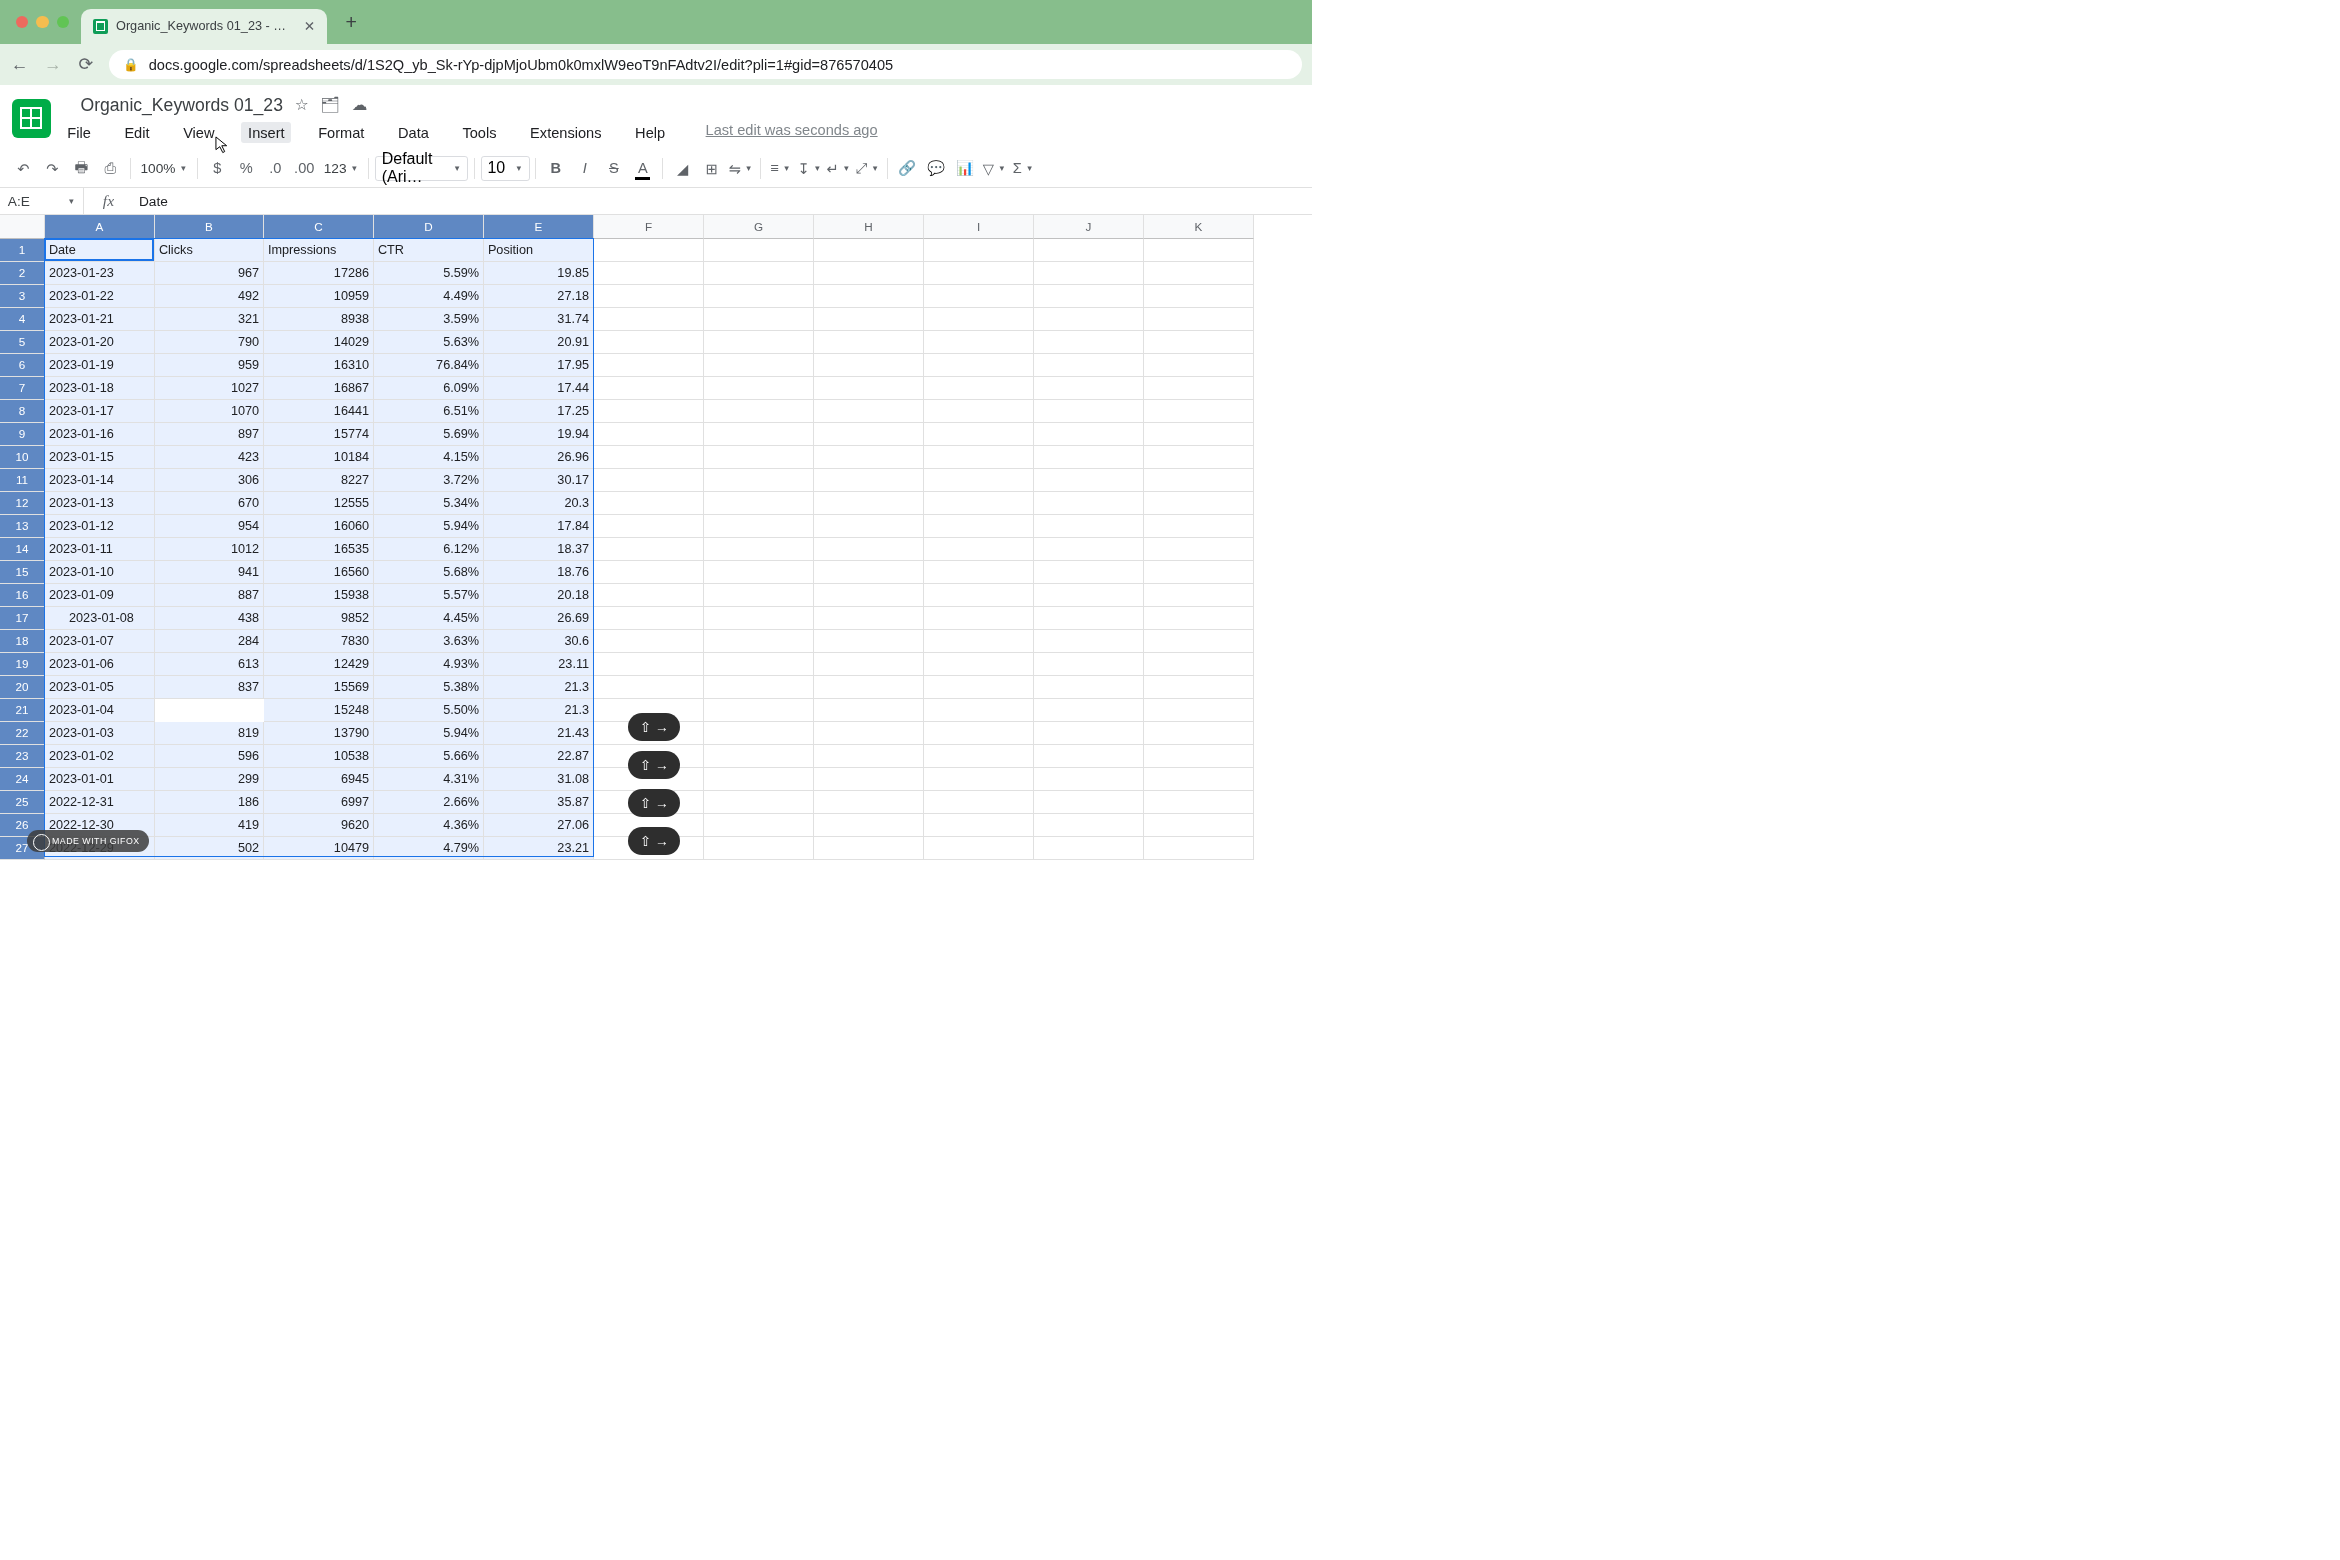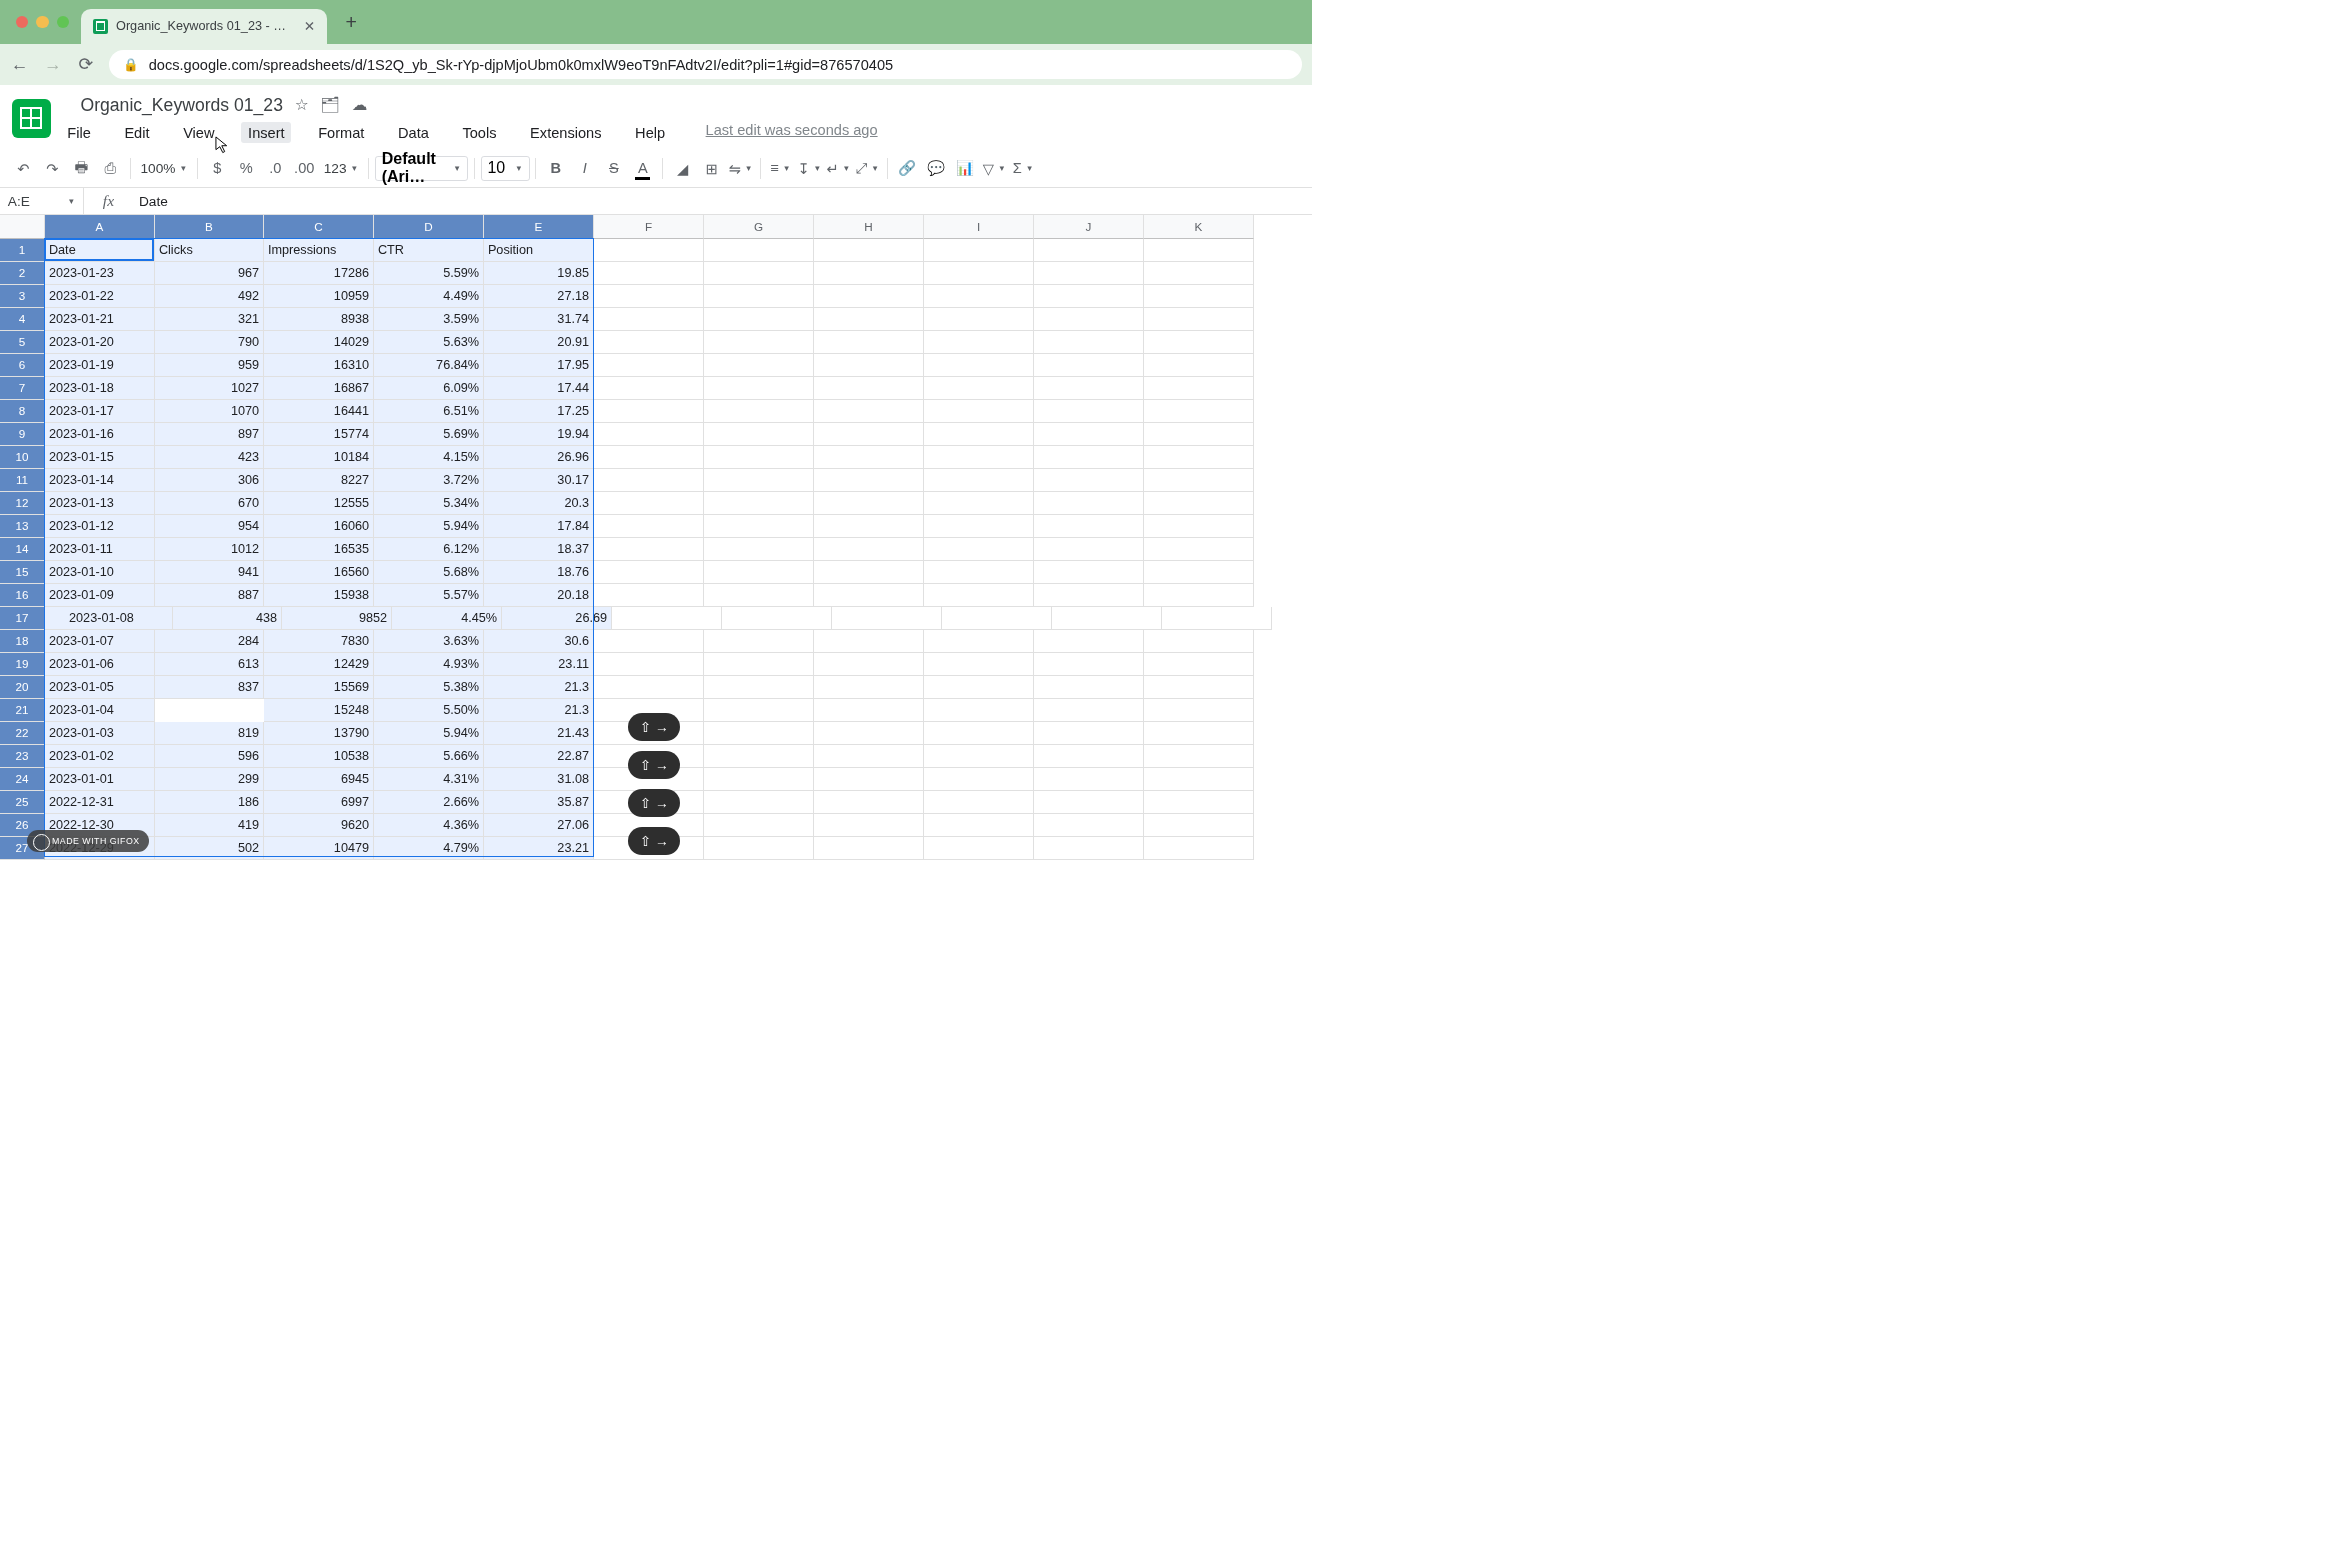--- a/index.html
+++ b/index.html
@@ -36,21 +36,21 @@
 .menu-bar { display:flex; gap:20px; margin-top:5.9px;text-align:right; }
 .menu-item { font-size:14.6px; color:#202124; padding:2.9px 6.8px; border-radius:2.9px; }
 .menu-item.hover { background:#e8eaed; }
 .last-edit { font-size:14.6px; color:#80868b; text-decoration:underline; margin-left:13.7px; }
 
 .toolbar { border-bottom:1px solid #e0e0e0; height:39px; display:flex; align-items:center; padding:0 9.8px; gap:2px; margin-top:5.9px; }
 .tb-btn { min-width:27px; height:27px; display:flex; align-items:center; justify-content:center; color:#5f6368; font-size:14.6px; border-radius:2.9px; }
 .tb-sep { width:1px; height:21.5px; background:#e0e0e0; margin:0 3.9px; }
 .tb-txt { font-size:13.7px; color:#3c4043; padding:0 3.9px; }
 .tb-drop::after { content:"▼"; font-size:7.8px; margin-left:3.9px; color:#5f6368; }
-.font-box { width:93px; border:1px solid #dadce0; border-radius:2.9px; height:25px; display:flex; align-items:center; padding:0 5.9px; justify-content:space-between;font-weight:bold; }
+.font-box { width:93px; border:1px solid #dadce0; border-radius:2.9px; height:25px; display:flex; align-items:center; padding:0 5.9px; justify-content:space-between; }
 .size-box { width:49px; border:1px solid #dadce0; border-radius:2.9px; height:25px; display:flex; align-items:center; padding:0 5.9px; justify-content:space-between; }
 .text-color { position:relative; }
 .text-color::after { content:""; position:absolute; bottom:2px; left:5.9px; right:5.9px; height:2.9px; background:#000; }
 
 .fx-bar { height:27px; border-bottom:1px solid #e0e0e0; display:flex; align-items:center; }
 .name-box { width:84px; border-right:1px solid #e0e0e0; height:100%; display:flex; align-items:center; padding:0 7.8px; justify-content:space-between; }
 .name-box span:first-child { font-size:13.7px; color:#3c4043; }
 .fx-label { width:49px; text-align:center; font-style:italic; color:#5f6368; font-family:serif; font-size:15.6px; }
 .fx-input { font-size:13.7px; color:#202124; padding-left:5.9px; }
 
@@ -449,21 +449,21 @@
           <div class="cell sel num" style="width: 110px;">5.57%</div>
           <div class="cell sel num" style="width: 110px;">20.18</div>
           <div class="cell num" style="width: 110px;"></div>
           <div class="cell num" style="width: 110px;"></div>
           <div class="cell num" style="width: 110px;"></div>
           <div class="cell num" style="width: 110px;"></div>
           <div class="cell num" style="width: 110px;"></div>
           <div class="cell num" style="width: 110px;"></div>
         </div>
         <div class="cell-row">
-          <div class="cell sel txt" style="width: 128px; padding-left: 24px;">2023-01-08</div>
+          <div class="cell sel txt" style="width: 110px; padding-left: 24px;">2023-01-08</div>
           <div class="cell sel num" style="width: 109px;">438</div>
           <div class="cell sel num" style="width: 110px;">9852</div>
           <div class="cell sel num" style="width: 110px;">4.45%</div>
           <div class="cell sel num" style="width: 110px;">26.69</div>
           <div class="cell num" style="width: 110px;"></div>
           <div class="cell num" style="width: 110px;"></div>
           <div class="cell num" style="width: 110px;"></div>
           <div class="cell num" style="width: 110px;"></div>
           <div class="cell num" style="width: 110px;"></div>
           <div class="cell num" style="width: 110px;"></div>

